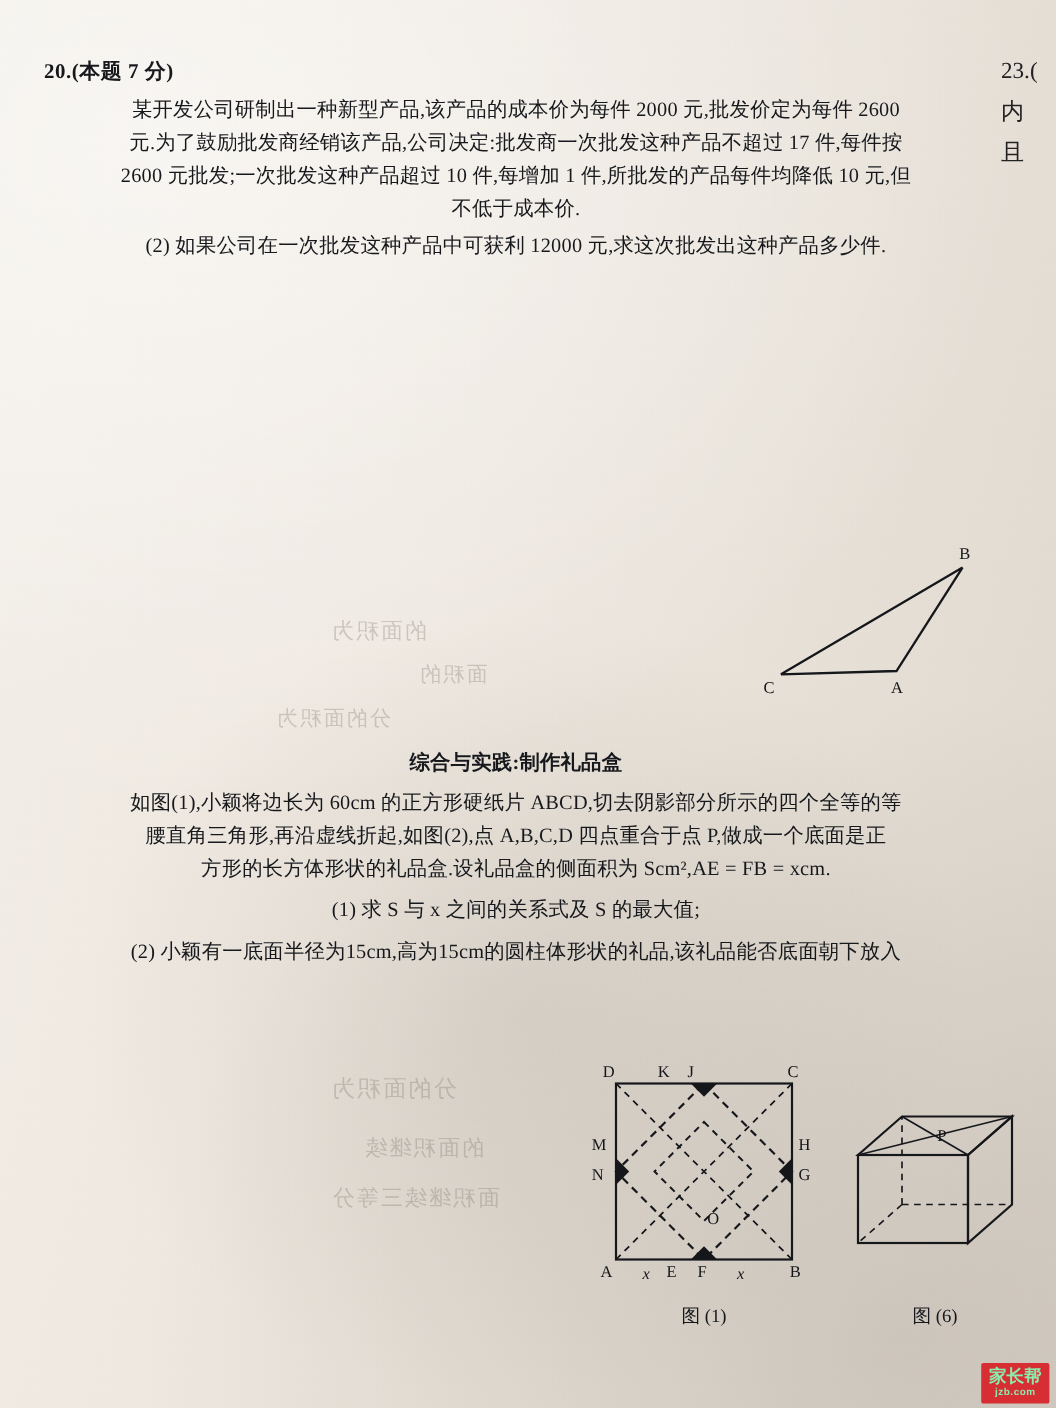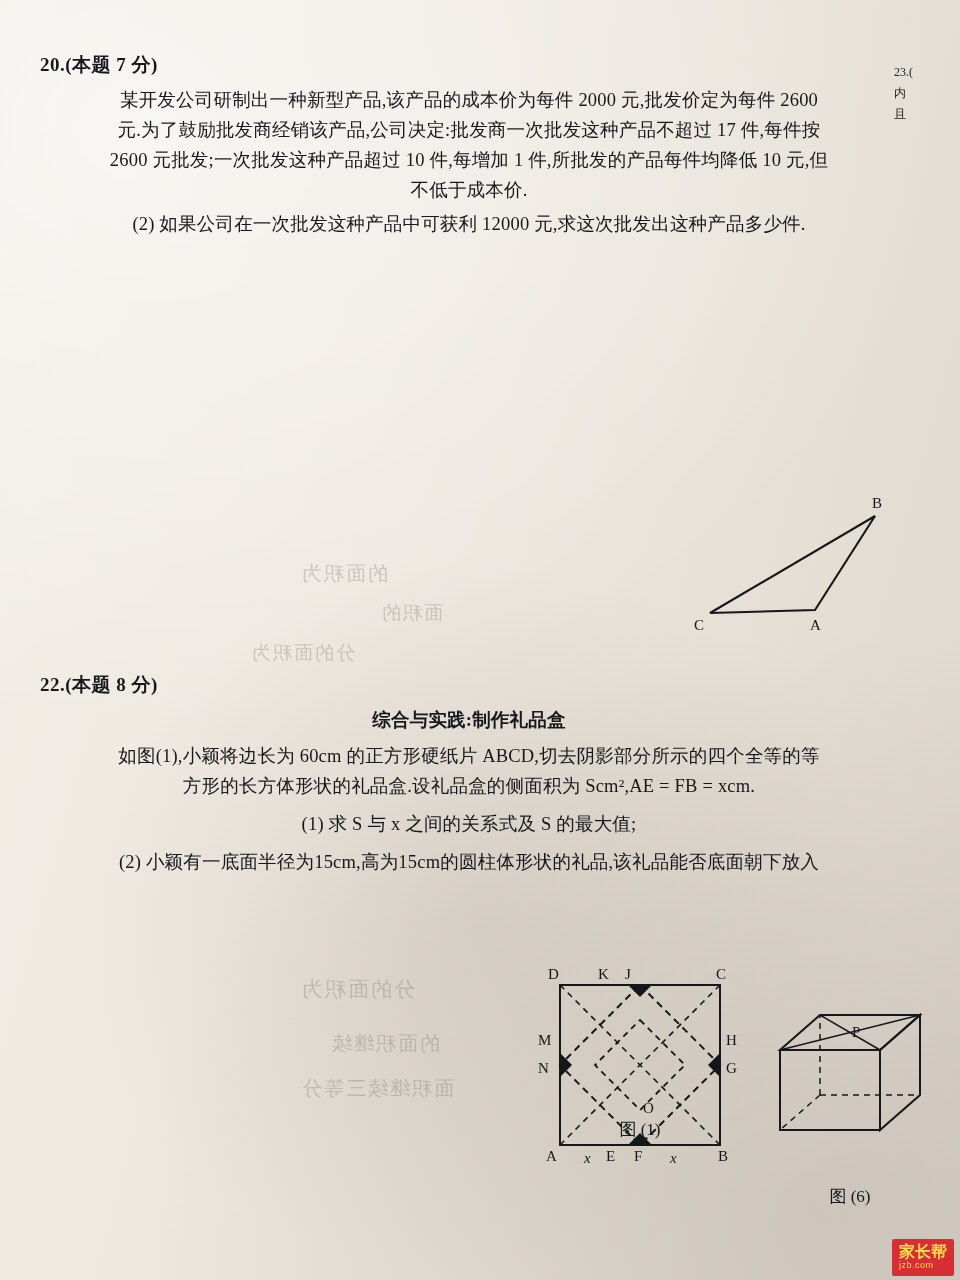--- a/index.html
+++ b/index.html
@@ -65,28 +65,27 @@
     line-height: 1.62;
     letter-spacing: .2px;
   }
   .indent1 { padding-left: 38px; text-align: center; }
   .indent2 { padding-left: 60px; }
   .bold { font-weight: bold; }
 
   
   .edge {
     position: absolute;
-    right: 20px;
+    right: 4px;
     top: 46px;
     width: 46px;
-    font-size: 12px;
+    font-size: 21px;
     line-height: 1.75;
     color: #222;
     overflow: hidden;
-    margin-top: 16px;
   }
 
   
   .fig21 { position: absolute; left: 690px; top: 488px; width: 210px; height: 150px; }
 
   
   .fig22a { position: absolute; left: 530px; top: 965px; width: 220px; height: 235px; }
   .fig22b { position: absolute; left: 760px; top: 995px; width: 180px; height: 200px; }
 
   .figcap {
@@ -95,35 +94,35 @@
     text-align: center;
     width: 120px;
   }
 
   
   .watermark {
     position: absolute;
     right: 6px;
     bottom: 4px;
     background: #d8232a;
-    color: #fde047;
+    color: #86efac;
     font-family: "Liberation Sans", sans-serif;
     font-size: 16px;
     font-weight: bold;
     padding: 5px 7px 6px 7px;
     line-height: 1.05;
     border-radius: 2px;
     opacity: .93;
     letter-spacing: 0px;
   }
   .watermark .sub {
     display: block;
     font-size: 9px;
-    font-weight: normal;
-    text-align: left;
+    font-weight: bold;
+    text-align: center;
     letter-spacing: .5px;
   }
   svg text {
     font-family: "Liberation Serif", serif;
     font-style: italic;
     font-size: 15px;
     fill: #14161a;
   }
   svg .lbl-up { font-style: normal; }
 </style>
@@ -155,23 +154,23 @@
   <div class="fig21">
     <svg width="210" height="150" viewBox="0 0 210 150">
       <polygon points="20,125 185,28 125,122" fill="none" stroke="#15171b" stroke-width="2.1"></polygon>
       <text x="182" y="20" class="lbl-up">B</text>
       <text x="4" y="142" class="lbl-up">C</text>
       <text x="120" y="142" class="lbl-up">A</text>
     </svg>
   </div>
 
   <div class="prob" style="top:672px;">
-    <div class="head">22.(本题 8 分)</div>
     <div class="line indent1" style="margin-top:8px; font-weight:bold;">综合与实践:制作礼品盒</div>
     <div class="line indent1" style="margin-top:6px;">如图(1),小颖将边长为 60cm 的正方形硬纸片 ABCD,切去阴影部分所示的四个全等的等</div>
+    <div class="line indent1">腰直角三角形,再沿虚线折起,如图(2),点 A,B,C,D 四点重合于点 P,做成一个底面是正</div>
     <div class="line indent1">方形的长方体形状的礼品盒.设礼品盒的侧面积为 Scm²,AE = FB = xcm.</div>
     <div class="line indent1" style="margin-top:8px;">(1) 求 S 与 x 之间的关系式及 S 的最大值;</div>
     <div class="line indent1" style="margin-top:8px;">(2) 小颖有一底面半径为15cm,高为15cm的圆柱体形状的礼品,该礼品能否底面朝下放入</div>
   </div>
 
   <div class="fig22a">
     <svg width="220" height="235" viewBox="0 0 220 235">
 
       <rect x="30" y="20" width="160" height="160" fill="none" stroke="#15171b" stroke-width="2"></rect>
 
@@ -199,21 +198,21 @@
       <text x="196" y="108" class="lbl-up">G</text>
       <text x="113" y="148" class="lbl-up">O</text>
       <text x="16" y="196" class="lbl-up">A</text>
       <text x="54" y="198">x</text>
       <text x="76" y="196" class="lbl-up">E</text>
       <text x="104" y="196" class="lbl-up">F</text>
       <text x="140" y="198">x</text>
       <text x="188" y="196" class="lbl-up">B</text>
     </svg>
   </div>
-  <div class="figcap" style="left:580px; top:1118px;">图 (1)</div>
+  <div class="figcap" style="left:580px; top:1185px;">图 (1)</div>
 
   <div class="fig22b">
     <svg width="180" height="200" viewBox="0 0 180 200">
 
       <polygon points="20,55 60,20 160,20 120,55" fill="none" stroke="#15171b" stroke-width="2"></polygon>
 
       <rect x="20" y="55" width="100" height="80" fill="none" stroke="#15171b" stroke-width="2"></rect>
 
       <polygon points="120,55 160,20 160,100 120,135" fill="none" stroke="#15171b" stroke-width="2"></polygon>
 

